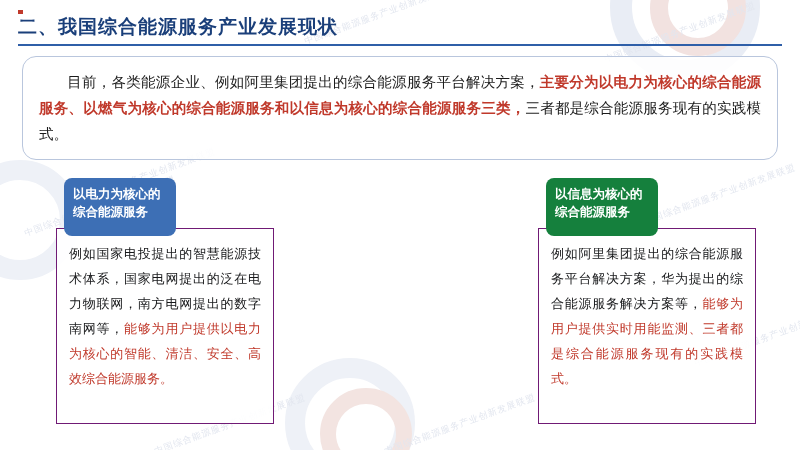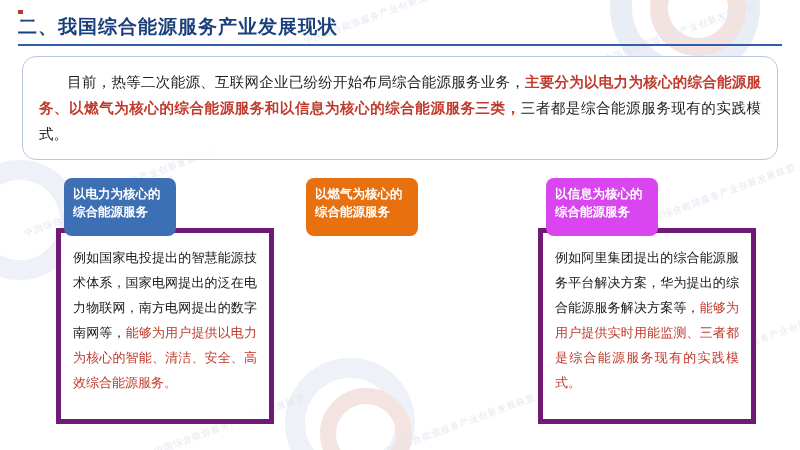--- a/index.html
+++ b/index.html
@@ -118,25 +118,25 @@
     font-size: 12.5px;
     font-weight: bold;
     line-height: 18px;
     padding: 7px 9px;
     margin-left: 8px;
     position: relative;
     z-index: 3;
   }
   .pill.blue  { background: #3d6fb5; }
   .pill.orange{ background: #e8700f; }
-  .pill.gray  { background: #d946ef; font-family: Liberation Serif, serif; }
+  .pill.gray  { background: #15803d; font-family: Liberation Serif, serif; }
 
   .body-box {
     margin-top: -8px;
-    border: 5px solid #701a75;
+    border: 1px solid #701a75;
     background: rgba(255,255,255,0.9);
     box-sizing: border-box;
     width: 218px;
     min-height: 196px;
     padding: 12px 12px 10px 12px;
     font-size: 13px;
     line-height: 25px;
     color: #17181a;
     text-align: justify;
     position: relative;
@@ -168,34 +168,33 @@
 
 <div class="header">
   <div class="title-row">
     <div class="title-bar"></div>
     <div class="title-text">二、我国综合能源服务产业发展现状</div>
   </div>
   <div class="title-underline"></div>
 </div>
 
 <div class="intro">
-  <span class="indent"></span><span>目前，热等二次能源、互联网企业已纷纷开始布局综合能源服务业务，</span><span class="hl">主要分为以电力为核心的综合能源服务、以燃气为核心的综合能源服务和以信息为核心的综合能源服务三类，</span><span>三者都是综合能源服务现有的实践模式。</span>
+  <span class="indent"></span><span>目前，各类能源企业、例如阿里集团提出的综合能源服务平台解决方案，</span><span class="hl">主要分为以电力为核心的综合能源服务、以燃气为核心的综合能源服务和以信息为核心的综合能源服务三类，</span><span>三者都是综合能源服务现有的实践模式。</span>
 </div>
 
 <div class="columns">
 
   <div class="col">
     <div class="pill blue">以电力为核心的综合能源服务</div>
     <div class="body-box">
       <span>例如国家电投提出的智慧能源技术体系，国家电网提出的泛在电力物联网，南方电网提出的数字南网等，</span><span class="hl">能够为用户提供以电力为核心的智能、清洁、安全、高效综合能源服务。</span>
     </div>
   </div>
 
   <div class="col">
-    <div class="pill orange">以燃气为核心的综合能源服务</div>
   </div>
 
   <div class="col">
     <div class="pill gray">以信息为核心的综合能源服务</div>
     <div class="body-box">
       <span>例如阿里集团提出的综合能源服务平台解决方案，华为提出的综合能源服务解决方案等，</span><span class="hl">能够为用户提供实时用能监测、三者都是综合能源服务现有的实践模式。</span>
     </div>
   </div>
 
 </div>

